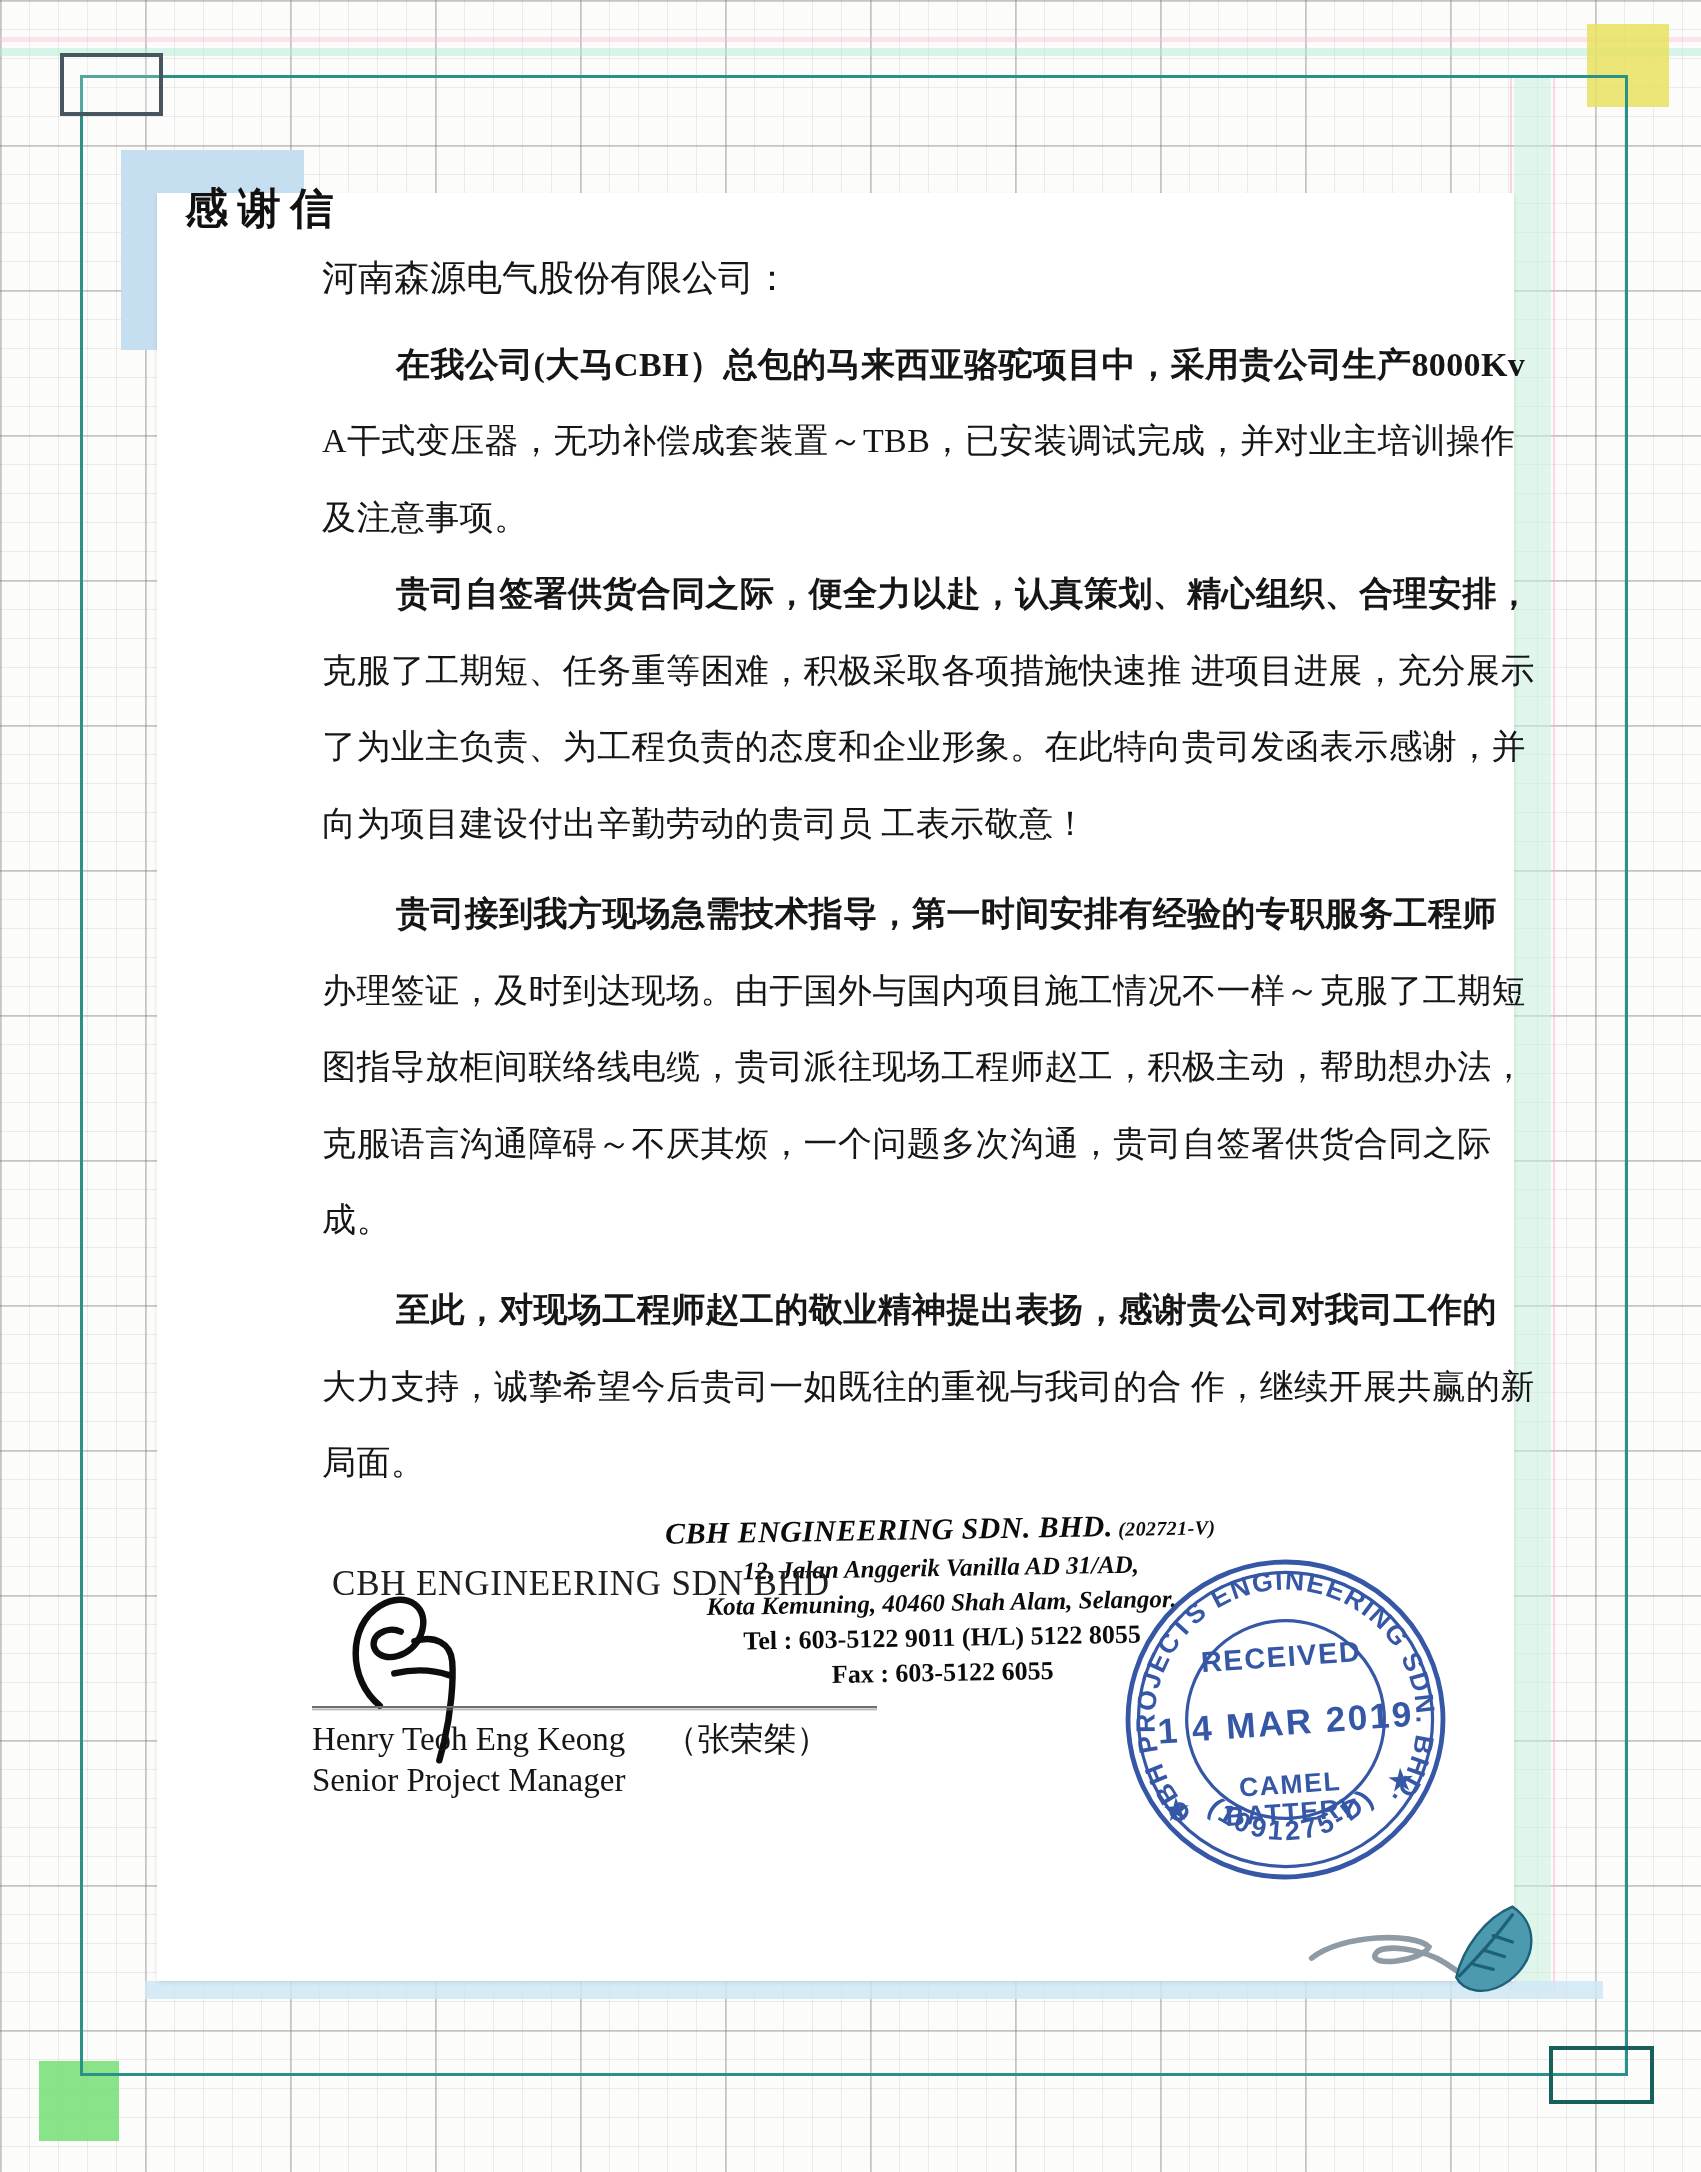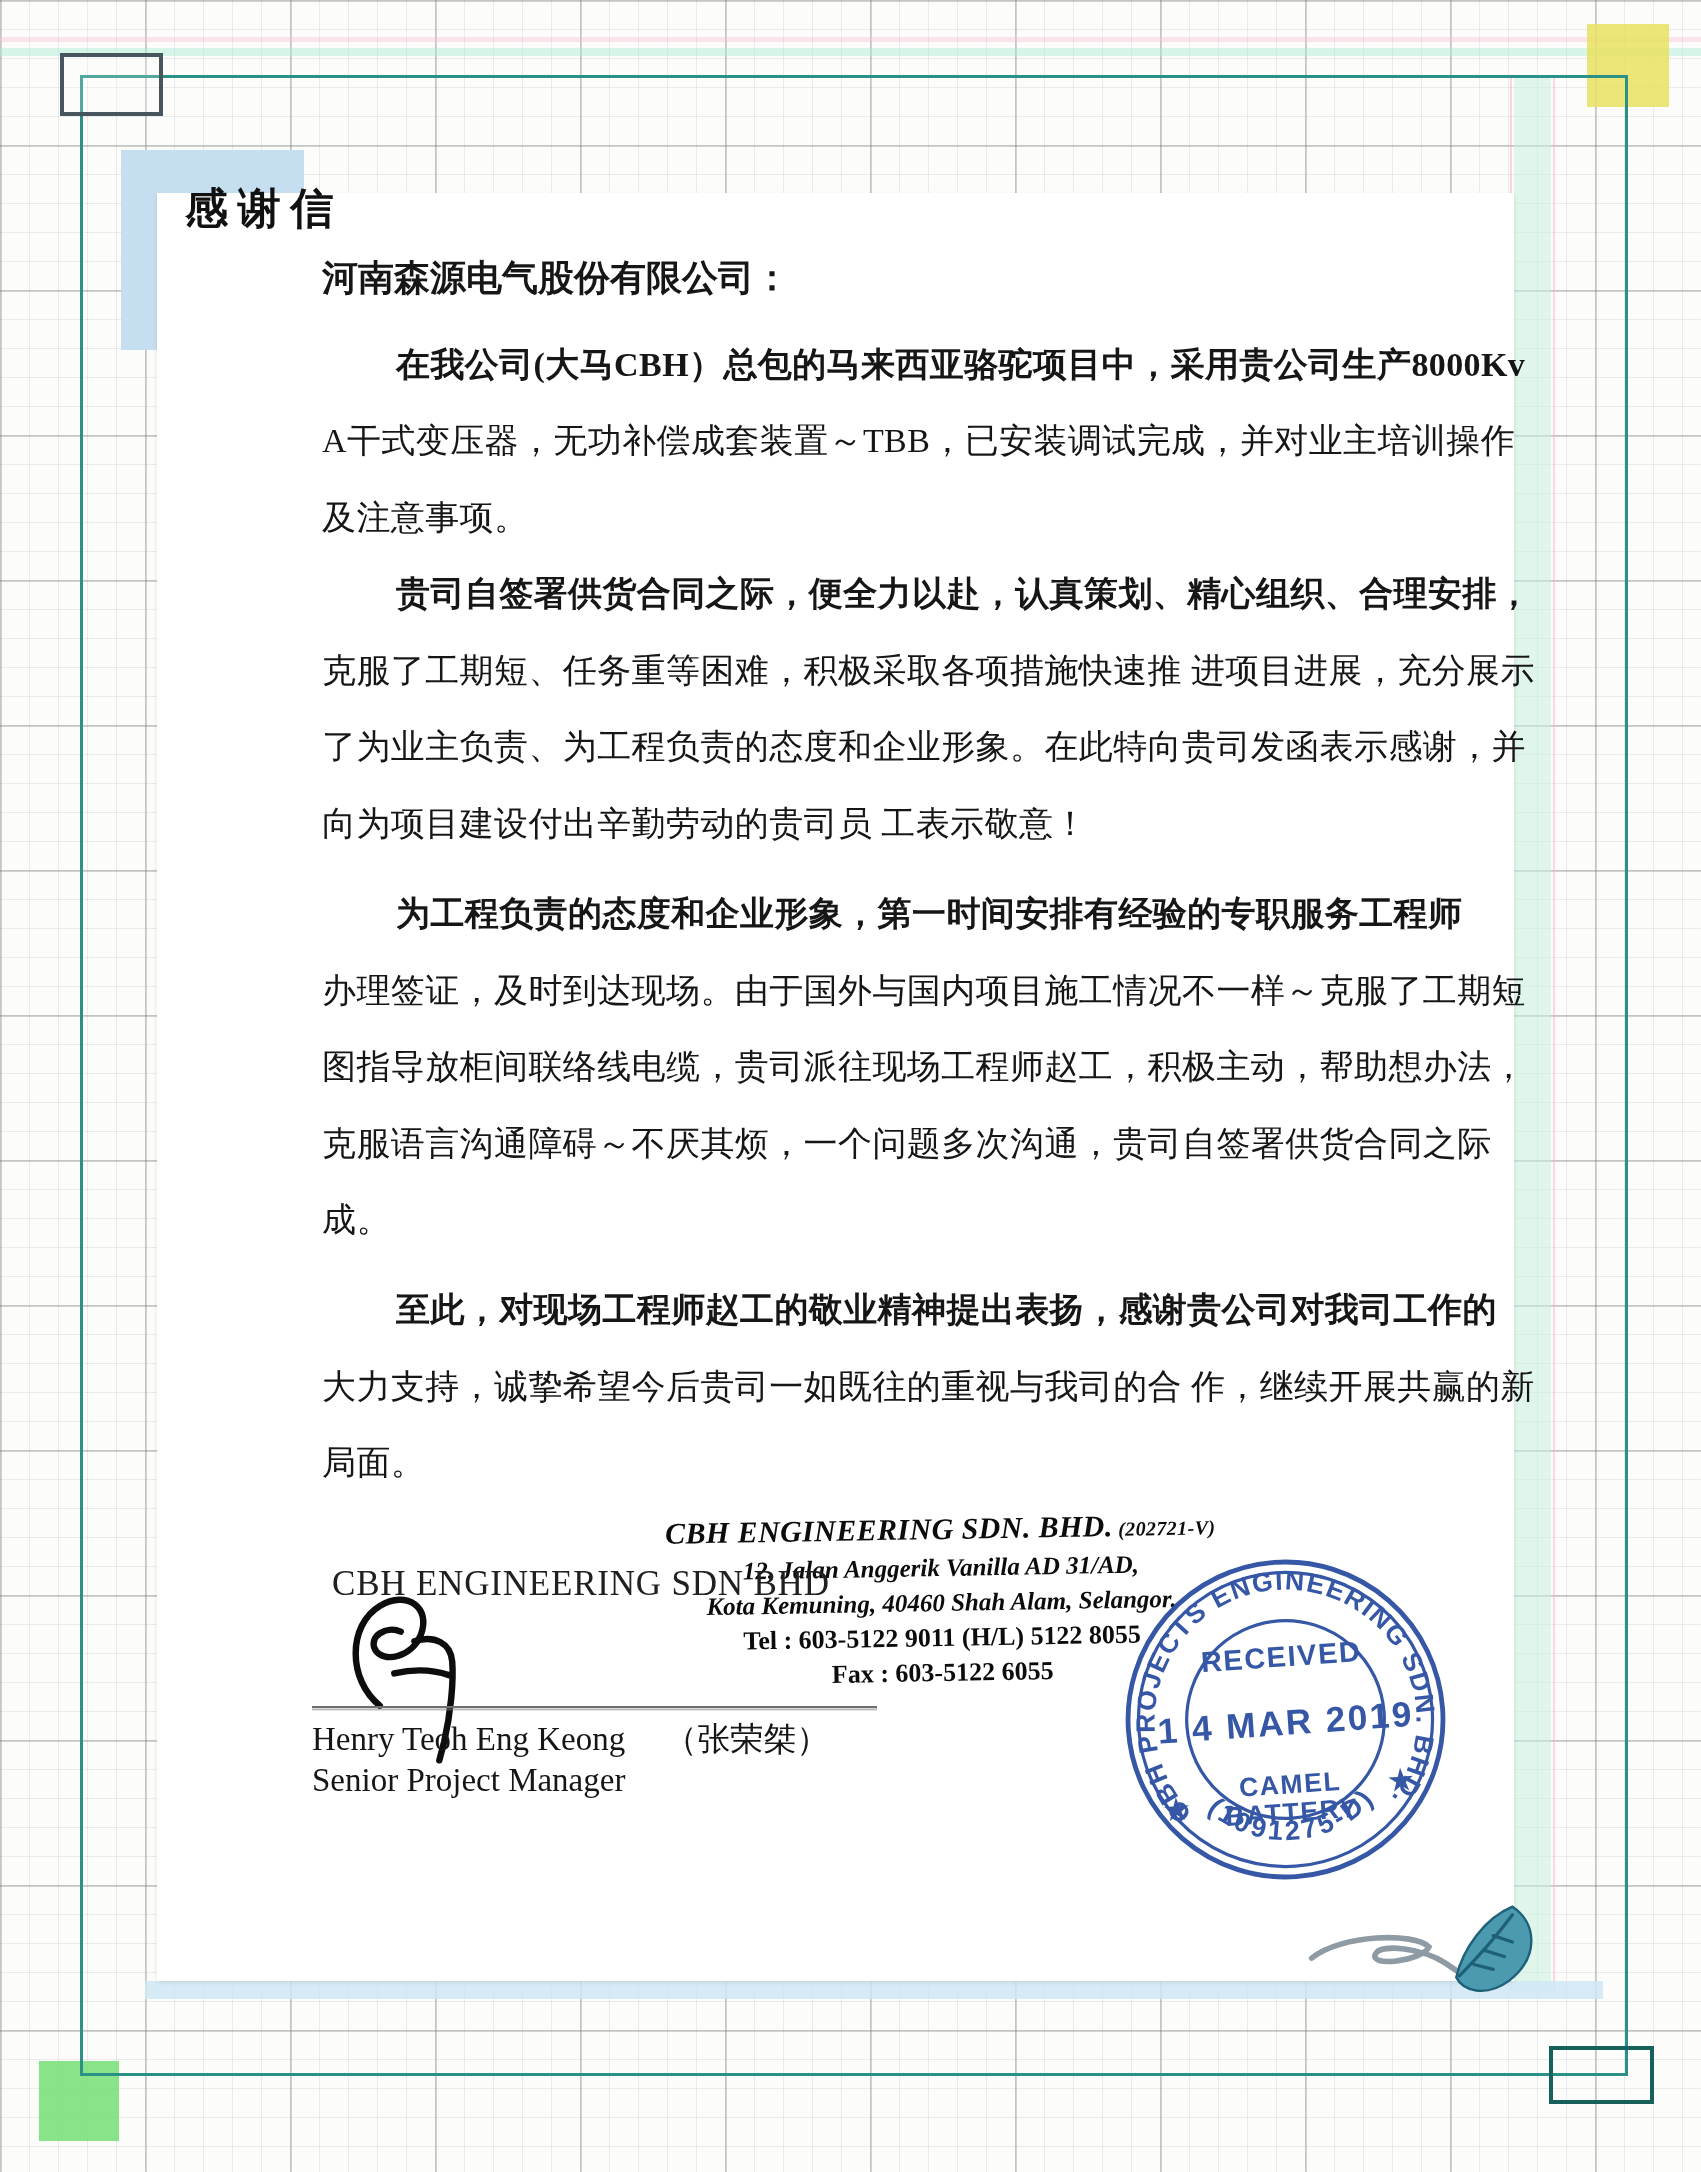--- a/index.html
+++ b/index.html
@@ -26,21 +26,21 @@
   .rect-topleft{left:60px;top:53px;width:95px;height:55px;border:4px solid #46555e;background:rgba(255,255,255,.2);}
   .rect-bottomright{left:1549px;top:2046px;width:97px;height:50px;border:4px solid #17605b;}
   .sq-yellow{left:1587px;top:24px;width:82px;height:83px;background:#e7e25f;opacity:.85;}
   .sq-green{left:39px;top:2061px;width:80px;height:80px;background:#7ce07c;opacity:.9;}
   .corner-blue-h{left:121px;top:150px;width:183px;height:60px;background:#c6dff0;}
   .corner-blue-v{left:121px;top:150px;width:64px;height:200px;background:#c6dff0;}
   .paper{left:157px;top:193px;width:1357px;height:1788px;background:#ffffff;box-shadow:0 1.6px 4.8px rgba(0,0,0,.10);}
   .paper-bottom-strip{left:145px;top:1981px;width:1458px;height:17.7px;background:#cfe7f5;opacity:.85;}
   
   .title{left:185px;top:180px;width:1321px;text-align:left;font-size:43px;font-weight:bold;letter-spacing:9.7px;color:#111;}
-  .addressee{left:322px;top:254px;font-size:36px;color:#161616;font-weight:bold;}
+  .addressee{left:322px;top:254px;font-size:36px;color:#161616;}
   .bline{position:absolute;left:322px;font-size:34px;color:#161616;white-space:pre;letter-spacing:0.4px;}
   .indent{left:396px;font-weight:bold;}
   
   .typed-company{left:332px;top:1564px;font-size:35px;color:#202020;letter-spacing:0.8px;}
   .sig-underline{left:312px;top:1706px;width:565px;height:2.4px;background:#6f6f6f;box-shadow:0 2.4px 0 rgba(130,130,130,.55);}
   .sig-name{left:312px;top:1717px;font-size:33px;color:#161616;}
   .sig-name .cn{margin-left:39px;}
   .sig-role{left:312px;top:1762px;font-size:33px;color:#161616;}
   .sig-scribble{left:338px;top:1585px;}
   
@@ -81,21 +81,21 @@
   <div class="abs title">感谢信</div>
   <div class="abs addressee">河南森源电气股份有限公司：</div>
 
   <div class="bline indent" style="top:342px">在我公司(大马CBH）总包的马来西亚骆驼项目中，采用贵公司生产8000Kv</div>
   <div class="bline" style="top:418px">A干式变压器，无功补偿成套装置～TBB，已安装调试完成，并对业主培训操作</div>
   <div class="bline" style="top:495px">及注意事项。</div>
   <div class="bline indent" style="top:571px">贵司自签署供货合同之际，便全力以赴，认真策划、精心组织、合理安排，</div>
   <div class="bline" style="top:648px">克服了工期短、任务重等困难，积极采取各项措施快速推 进项目进展，充分展示</div>
   <div class="bline" style="top:724px">了为业主负责、为工程负责的态度和企业形象。在此特向贵司发函表示感谢，并</div>
   <div class="bline" style="top:801px">向为项目建设付出辛勤劳动的贵司员 工表示敬意！</div>
-  <div class="bline indent" style="top:891px">为工程负责的态度和企业形象，第一时间安排有经验的专职服务工程师</div>
+  <div class="bline indent" style="top:891px">贵司接到我方现场急需技术指导，第一时间安排有经验的专职服务工程师</div>
   <div class="bline" style="top:968px">办理签证，及时到达现场。由于国外与国内项目施工情况不一样～克服了工期短</div>
   <div class="bline" style="top:1044px">图指导放柜间联络线电缆，贵司派往现场工程师赵工，积极主动，帮助想办法，</div>
   <div class="bline" style="top:1121px">克服语言沟通障碍～不厌其烦，一个问题多次沟通，贵司自签署供货合同之际</div>
   <div class="bline" style="top:1197px">成。</div>
   <div class="bline indent" style="top:1287px">至此，对现场工程师赵工的敬业精神提出表扬，感谢贵公司对我司工作的</div>
   <div class="bline" style="top:1364px">大力支持，诚挚希望今后贵司一如既往的重视与我司的合 作，继续开展共赢的新</div>
   <div class="bline" style="top:1440px">局面。</div>
 
   <div class="abs addr-stamp">
     <div class="l1"><span>CBH ENGINEERING SDN. BHD.</span><span class="reg"> (202721-V)</span></div>

